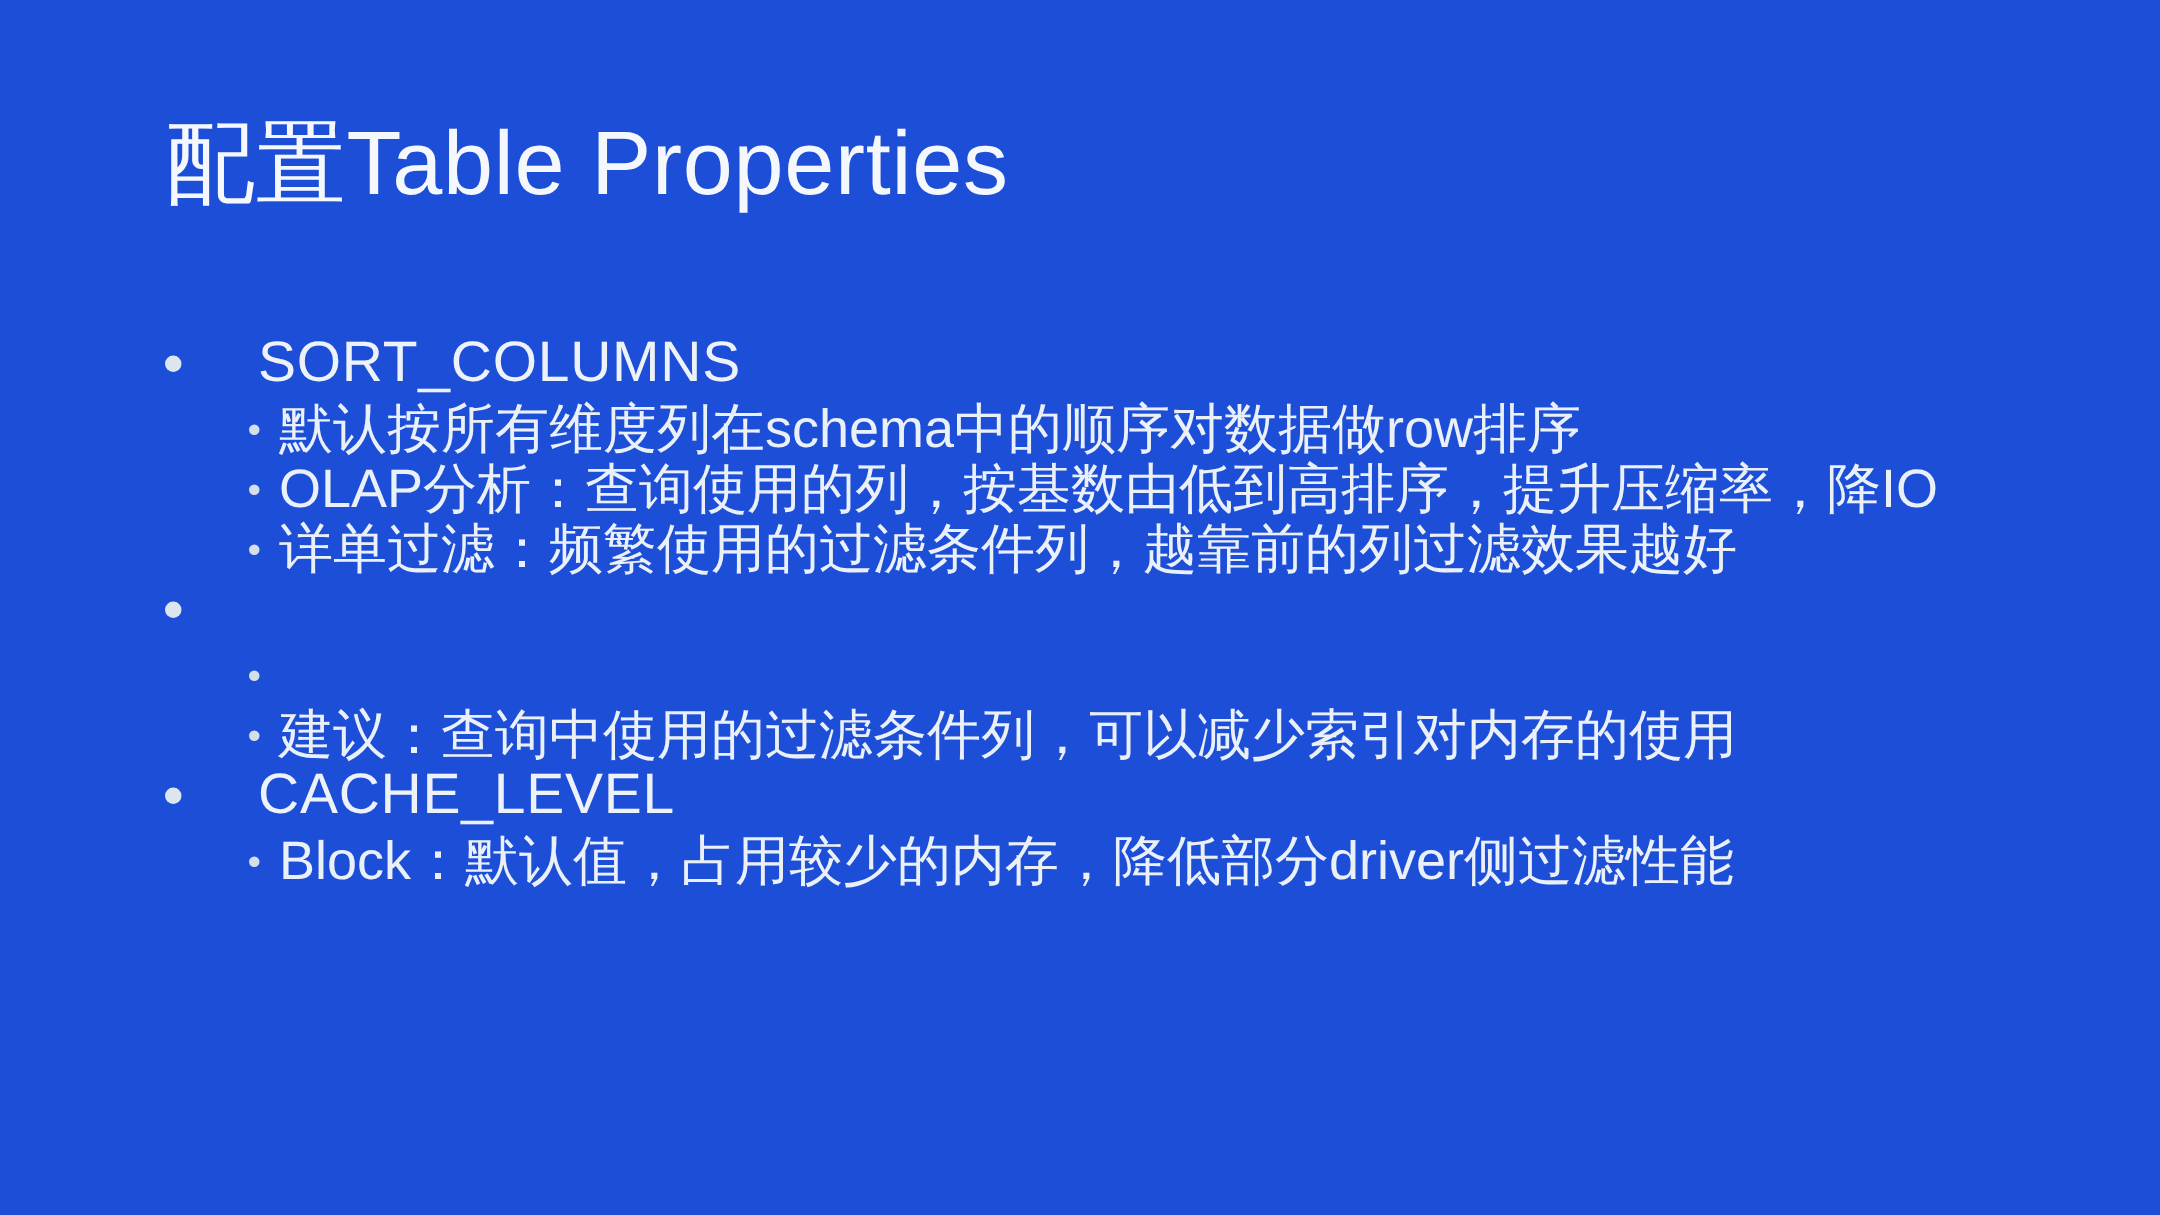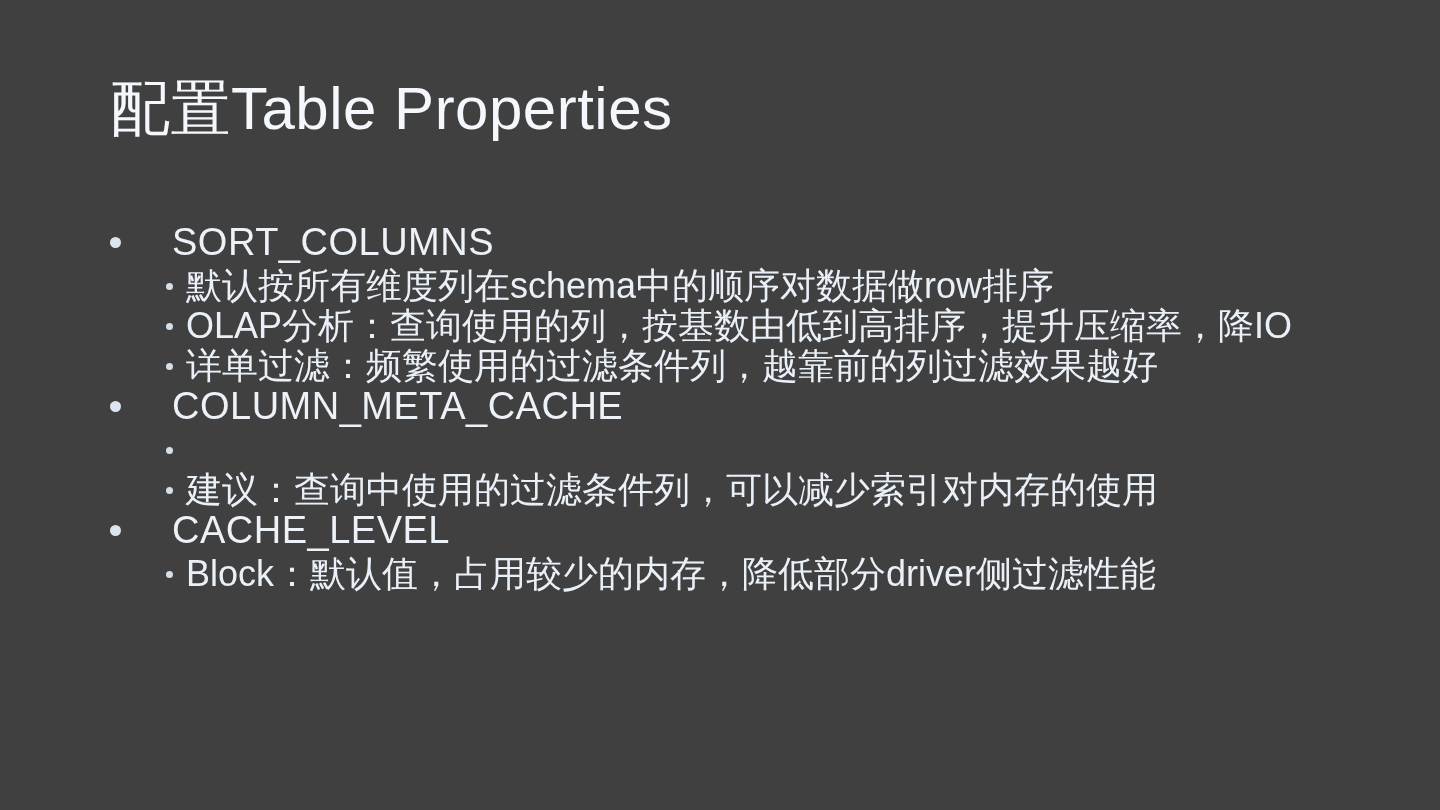--- a/index.html
+++ b/index.html
@@ -4,21 +4,21 @@
 <style>
   html, body { margin: 0; padding: 0; }
   body {
     font-family: "Liberation Sans", "DejaVu Sans", sans-serif;
     -webkit-font-smoothing: antialiased;
   }
   .slide {
     position: relative;
     width: 1440px;
     height: 810px;
-    background: #404040;
+    background: #1d4ed8;
     overflow: hidden;
   }
   .title {
     margin: 76px 0 0 110px;
     font-size: 60px;
     font-weight: 300;
     line-height: 1.1;
     color: #F4F8FC;
     letter-spacing: 0.5px;
   }
@@ -97,21 +97,20 @@
         <div class="sub-row">
           <span class="dot-l2"></span>
           <span class="sub-text">详单过滤：频繁使用的过滤条件列，越靠前的列过滤效果越好</span>
         </div>
       </div>
     </div>
 
     <div>
       <div class="h-row">
         <span class="dot-l1"></span>
-        <span class="h-text">COLUMN_META_CACHE</span>
       </div>
       <div class="sub-list">
         <div class="sub-row">
           <span class="dot-l2"></span>
         </div>
         <div class="sub-row">
           <span class="dot-l2"></span>
           <span class="sub-text">建议：查询中使用的过滤条件列，可以减少索引对内存的使用</span>
         </div>
       </div>

